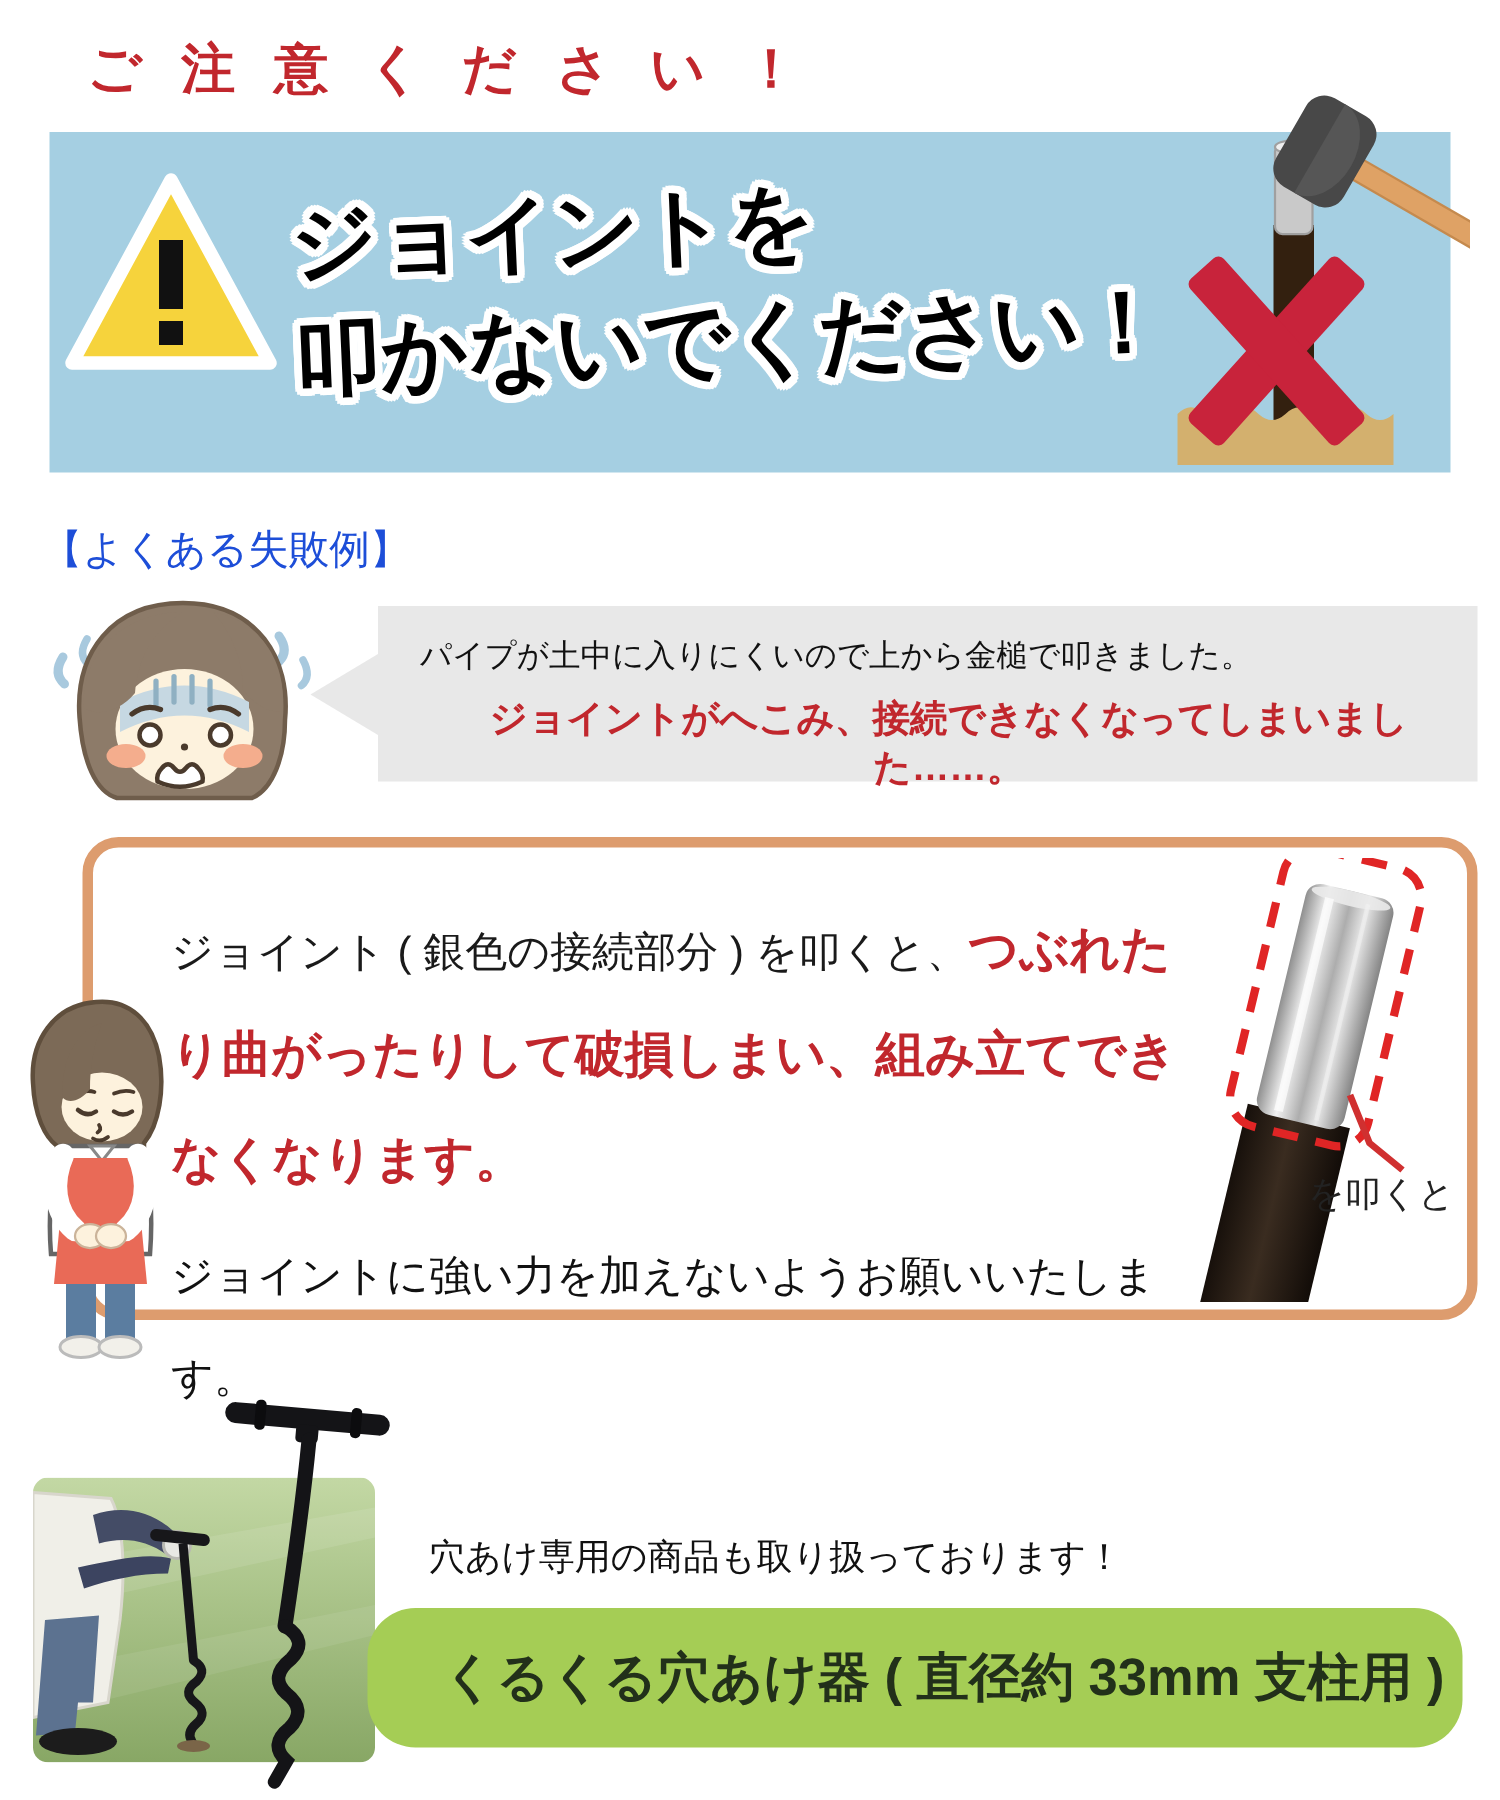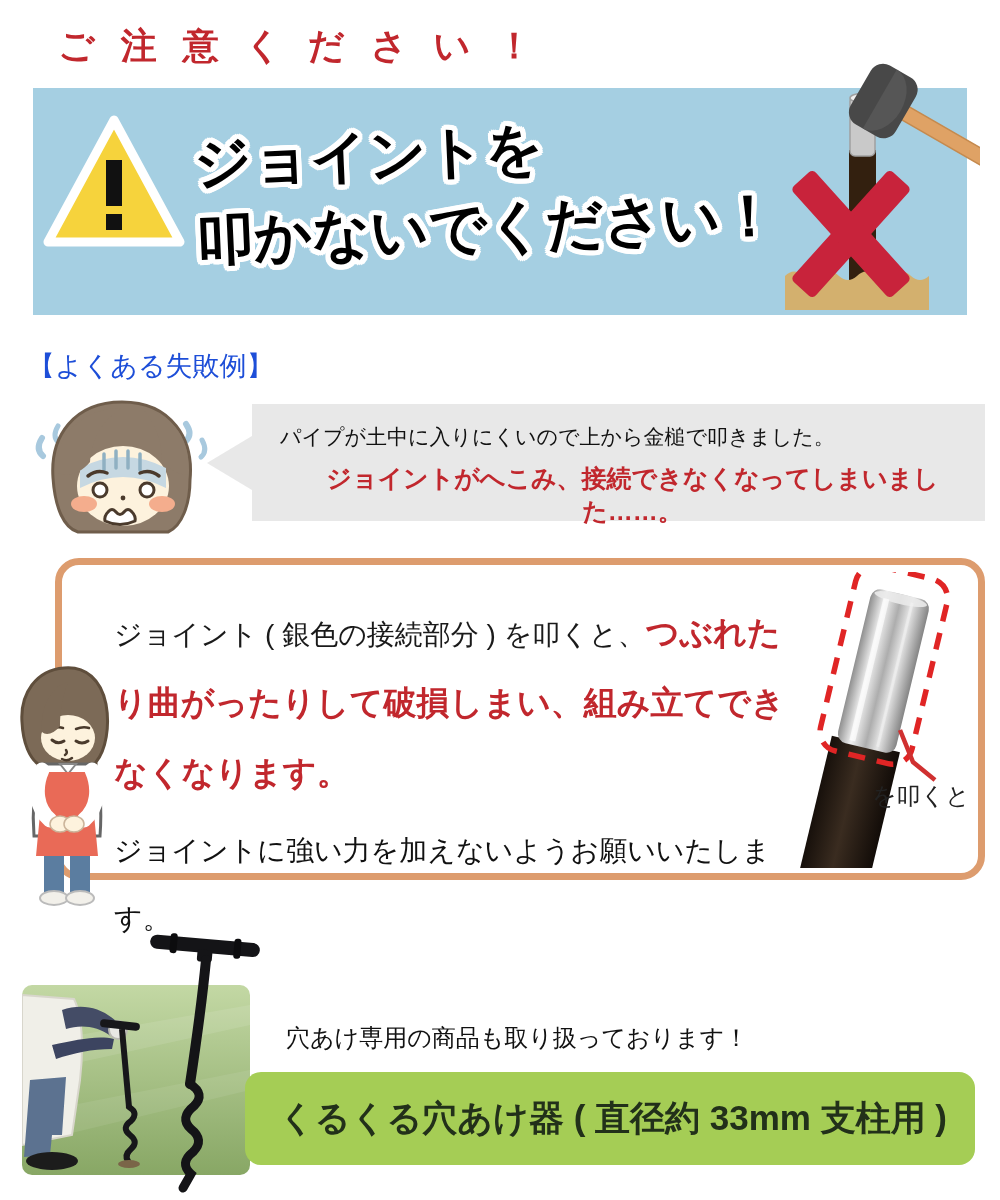--- a/index.html
+++ b/index.html
@@ -41,22 +41,22 @@
   .caution-request { margin-top:8px; font-size:28px; font-weight:normal; color:#111; }
   .joint-illo { left:778px; top:572px; width:202px; height:296px; z-index:2; }
   .joint-label { left:872px; top:780px; font-size:24px; color:#222; z-index:3; }
   .bowing-woman { left:2px; top:660px; width:134px; height:248px; z-index:3; }
 
   
   .photo { left:22px; top:985px; width:228px; height:190px; border-radius:10px; overflow:hidden; }
   .auger-illo { left:150px; top:930px; width:112px; height:268px; z-index:2; }
   .lead-text { left:286px; top:1022px; font-size:24px; color:#111; }
   .green-btn { left:245px; top:1072px; width:730px; height:93px; border:none;
-               border-radius:16px; background:#a5cd55; display:flex; align-items:center;
-               padding-left:34px; font-family:inherit; font-size:35px; font-weight:bold;
+               border-radius:32px; background:#a5cd55; display:flex; align-items:center;
+               padding-left:50px; font-family:inherit; font-size:35px; font-weight:bold;
                color:#22301a; cursor:pointer; }
 </style>
 </head>
 <body>
 
 <div class="page">
 
   <div class="abs main-caption">ご注意ください！</div>
 
   <div class="abs banner">

